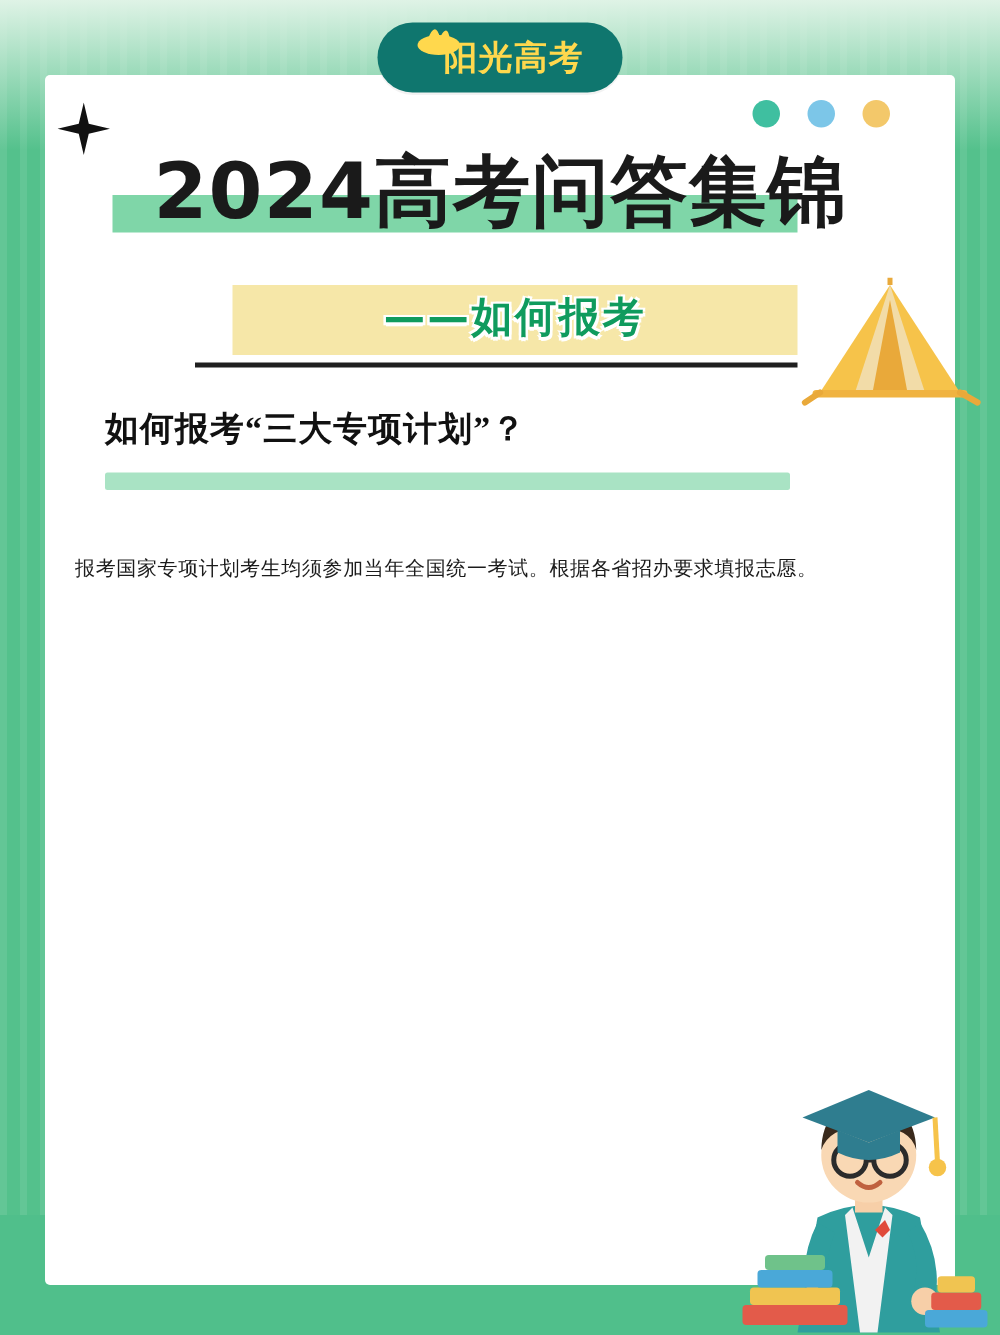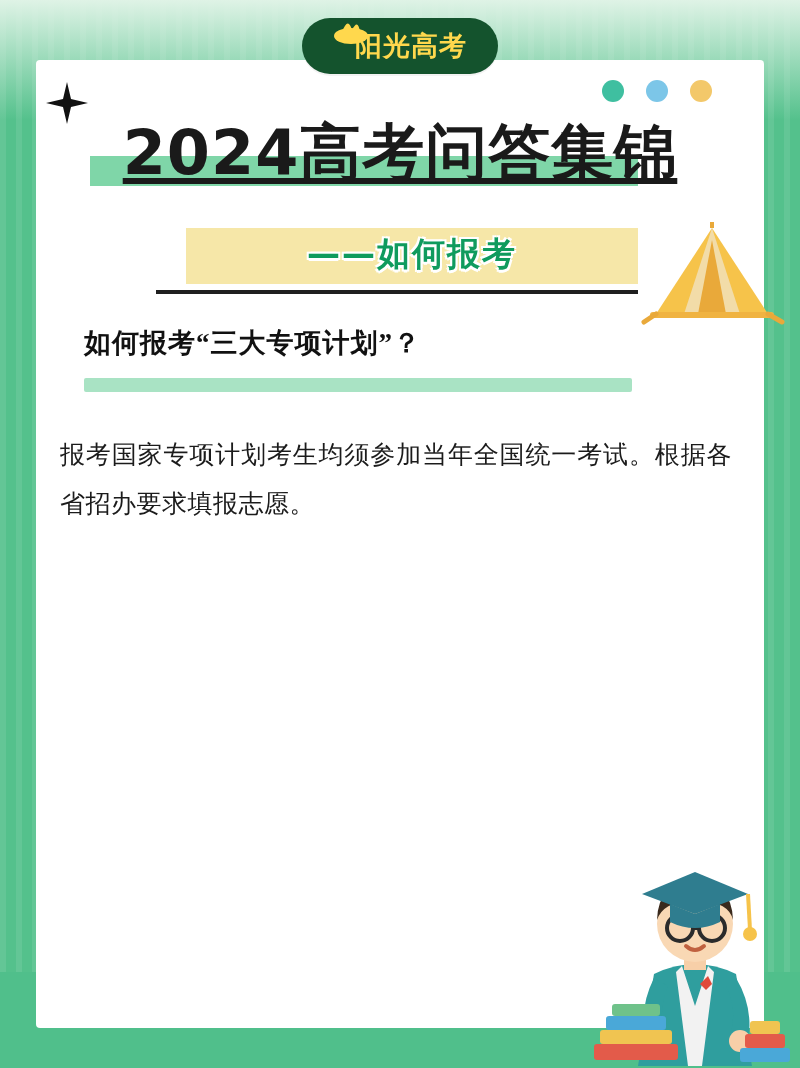--- a/index.html
+++ b/index.html
@@ -46,21 +46,21 @@
     background: #ffffff;
     border-radius: 4px;
   }
 
   
   .logo {
     position: absolute;
     left: 50%; top: 18px;
     transform: translateX(-50%);
     width: 196px; height: 56px;
-    background: #14532d;
+    background: #0f766e;
     border-radius: 28px;
     display: flex; align-items: center; justify-content: center;
     gap: 6px;
     box-shadow: 0 2px 0 rgba(0,0,0,0.05);
     z-index: 5;
   }
   .logo-sun {
     position: absolute;
     left: 26px; top: -4px;
     width: 46px; height: 30px;
@@ -98,21 +98,20 @@
   .title-text {
     position: absolute;
     left: 0; right: 0; top: 0;
     text-align: center;
     font-size: 62px;
     font-weight: bold;
     color: #1a1a1a;
     font-family: "DejaVu Sans", sans-serif;
     letter-spacing: 1px;
     line-height: 86px;
-    text-decoration: underline;
   }
   .sparkle {
     position: absolute;
     left: 46px; top: 82px;
     width: 42px; height: 42px;
     z-index: 4;
   }
 
   
   .sub-band {
@@ -162,21 +161,21 @@
     border-radius: 2px;
   }
 
   
   .body-text {
     position: absolute;
     left: 60px; top: 430px;
     width: 680px;
   }
   .para {
-    font-size: 25px;
+    font-size: 16px;
     line-height: 49px;
     color: #1b1b1b;
     font-family: "DejaVu Sans", sans-serif;
     letter-spacing: 0.5px;
     text-align: justify;
     padding-right: 8px;
   }
 
   
   .tent { position: absolute; right: 10px; top: 222px; width: 150px; height: 108px; z-index: 6; }

